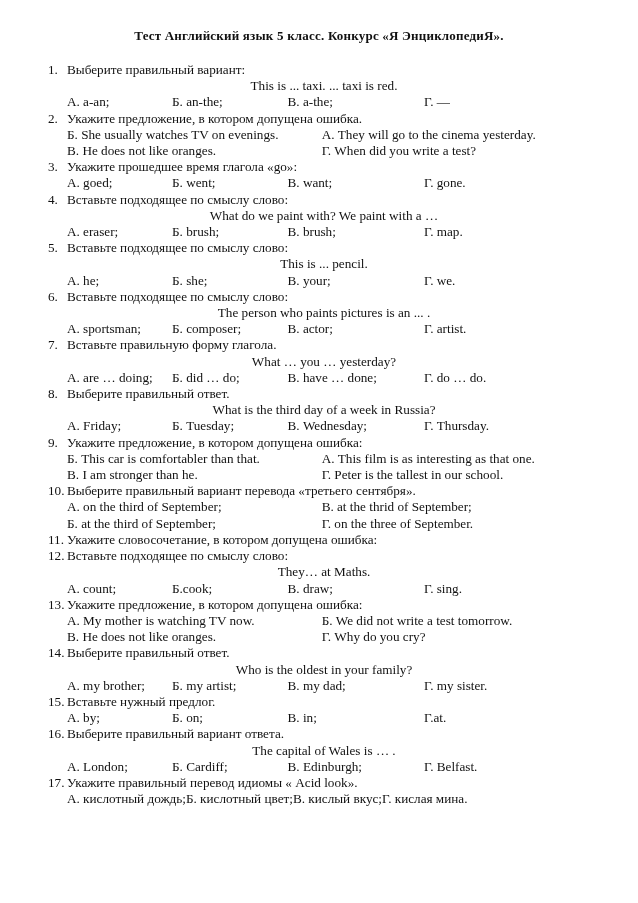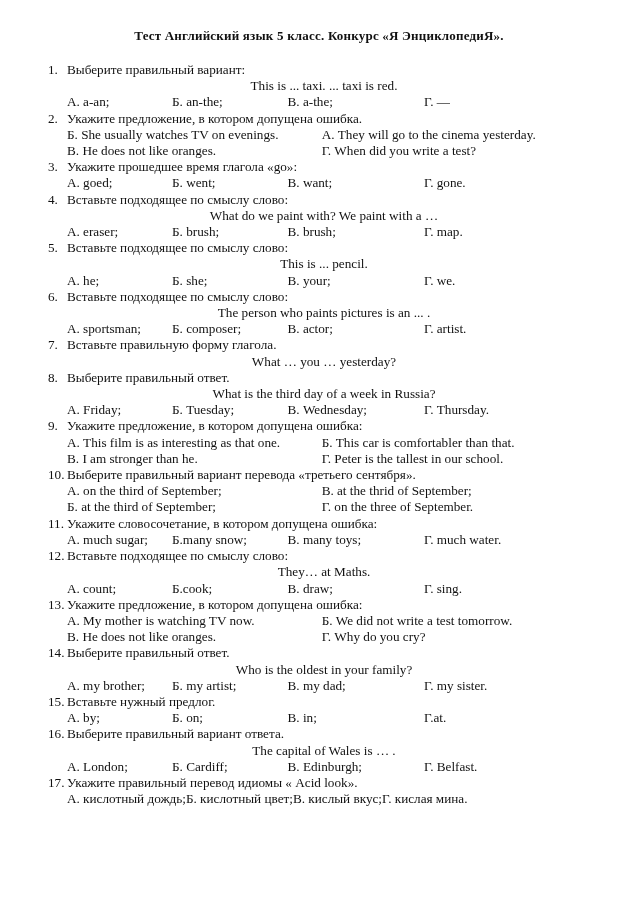--- a/index.html
+++ b/index.html
@@ -149,68 +149,68 @@
           <span class="opt">В. actor;</span>
           <span class="opt">Г. artist.</span>
         </div>
       </div>
       <div class="question">
         <div class="q-head">
           <span class="q-num">7.</span>
           <span class="q-prompt">Вставьте правильную форму глагола.</span>
         </div>
         <div class="q-center">What … you … yesterday?</div>
+        <div class="opts row4">
+          <span class="opt">А. are … doing;</span>
+          <span class="opt">Б. did … do;</span>
+          <span class="opt">В. have … done;</span>
+          <span class="opt">Г. do … do.</span>
+        </div>
       </div>
       <div class="question">
         <div class="q-head">
           <span class="q-num">8.</span>
           <span class="q-prompt">Выберите правильный ответ.</span>
         </div>
         <div class="q-center">What is the third day of a week in Russia?</div>
         <div class="opts row4">
           <span class="opt">А. Friday;</span>
           <span class="opt">Б. Tuesday;</span>
           <span class="opt">В. Wednesday;</span>
           <span class="opt">Г. Thursday.</span>
         </div>
       </div>
       <div class="question">
         <div class="q-head">
           <span class="q-num">9.</span>
           <span class="q-prompt">Укажите предложение, в котором допущена ошибка:</span>
         </div>
         <div class="opts grid2">
+          <span class="opt">Б. This car is comfortabler than that.</span>
           <span class="opt">А. This film is as interesting as that one.</span>
-          <span class="opt">Б. This car is comfortabler than that.</span>
           <span class="opt">В. I am stronger than he.</span>
           <span class="opt">Г. Peter is the tallest in our school.</span>
         </div>
       </div>
       <div class="question">
         <div class="q-head">
           <span class="q-num">10.</span>
           <span class="q-prompt">Выберите правильный вариант перевода «третьего сентября».</span>
         </div>
         <div class="opts grid2">
           <span class="opt">А. on the third of September;</span>
           <span class="opt">В. at the thrid of September;</span>
           <span class="opt">Б. at the third of September;</span>
           <span class="opt">Г. on the three of September.</span>
         </div>
       </div>
       <div class="question">
         <div class="q-head">
           <span class="q-num">11.</span>
           <span class="q-prompt">Укажите словосочетание, в котором допущена ошибка:</span>
-        </div>
-        <div class="opts row4">
-          <span class="opt">А. much sugar;</span>
-          <span class="opt">Б.many snow;</span>
-          <span class="opt">В. many toys;</span>
-          <span class="opt">Г. much water.</span>
         </div>
       </div>
       <div class="question">
         <div class="q-head">
           <span class="q-num">12.</span>
           <span class="q-prompt">Вставьте подходящее по смыслу слово:</span>
         </div>
         <div class="q-center">They… at Maths.</div>
         <div class="opts row4">
           <span class="opt">А. count;</span>

